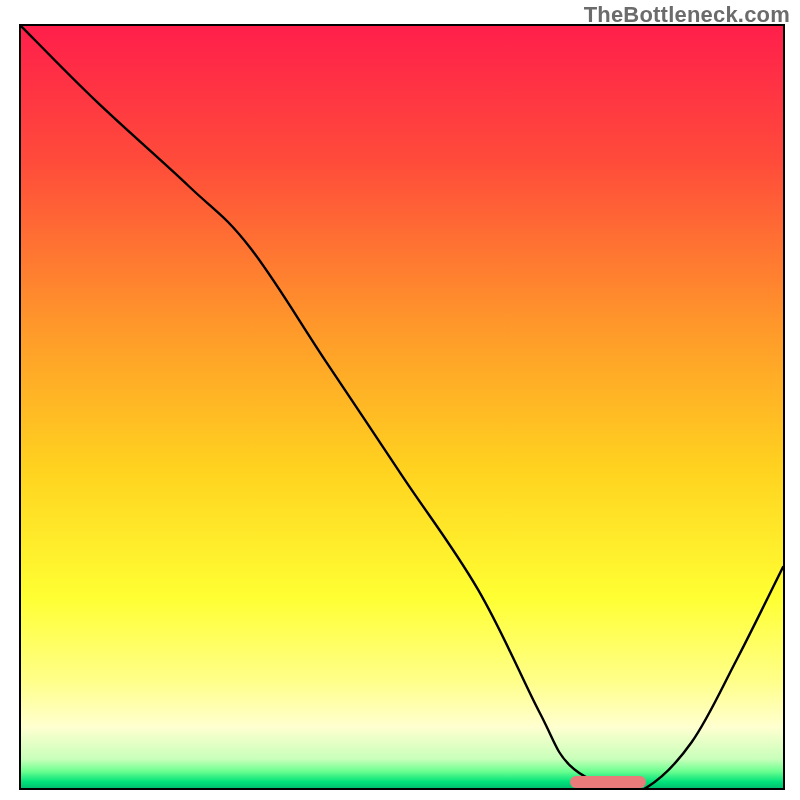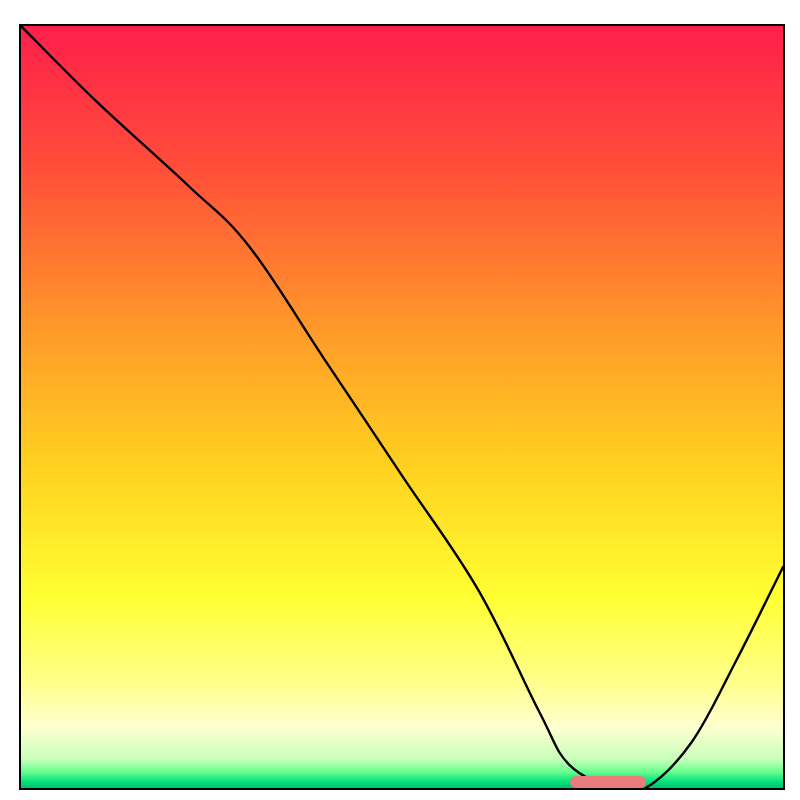--- a/index.html
+++ b/index.html
@@ -55,20 +55,21 @@
     position: absolute;
     background: #e97c7b;
     border-radius: 6px;
     height: 12px;
   }
 </style>
 </head>
 <body>
 
 <div class="container">
+  <div class="watermark">TheBottleneck.com</div>
 
   <div class="plot-frame">
     <div class="plot-area">
 
       <svg class="bg" viewBox="0 0 762 762" preserveAspectRatio="none">
         <defs>
           <linearGradient id="bgGrad" x1="0" y1="0" x2="0" y2="1">
           <stop offset="0%" stop-color="#ff1f4b"></stop>
               <stop offset="18%" stop-color="#ff4c3a"></stop>
               <stop offset="40%" stop-color="#ff9a2a"></stop>

